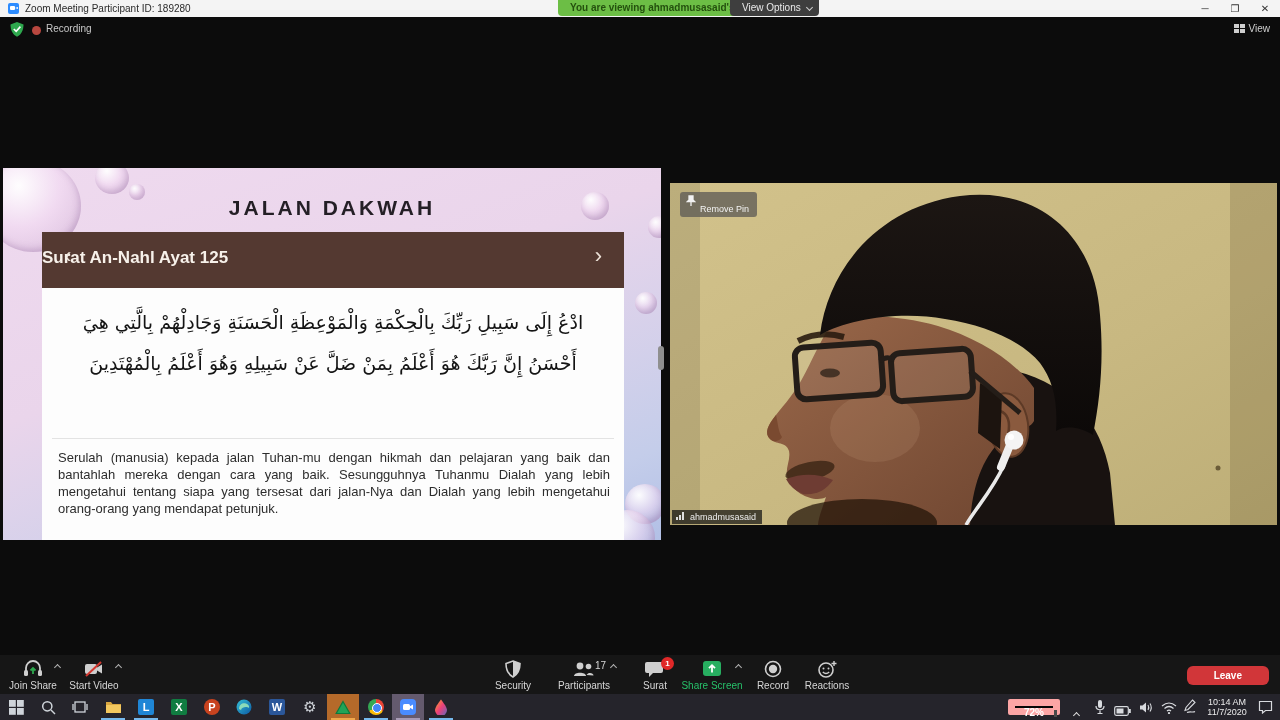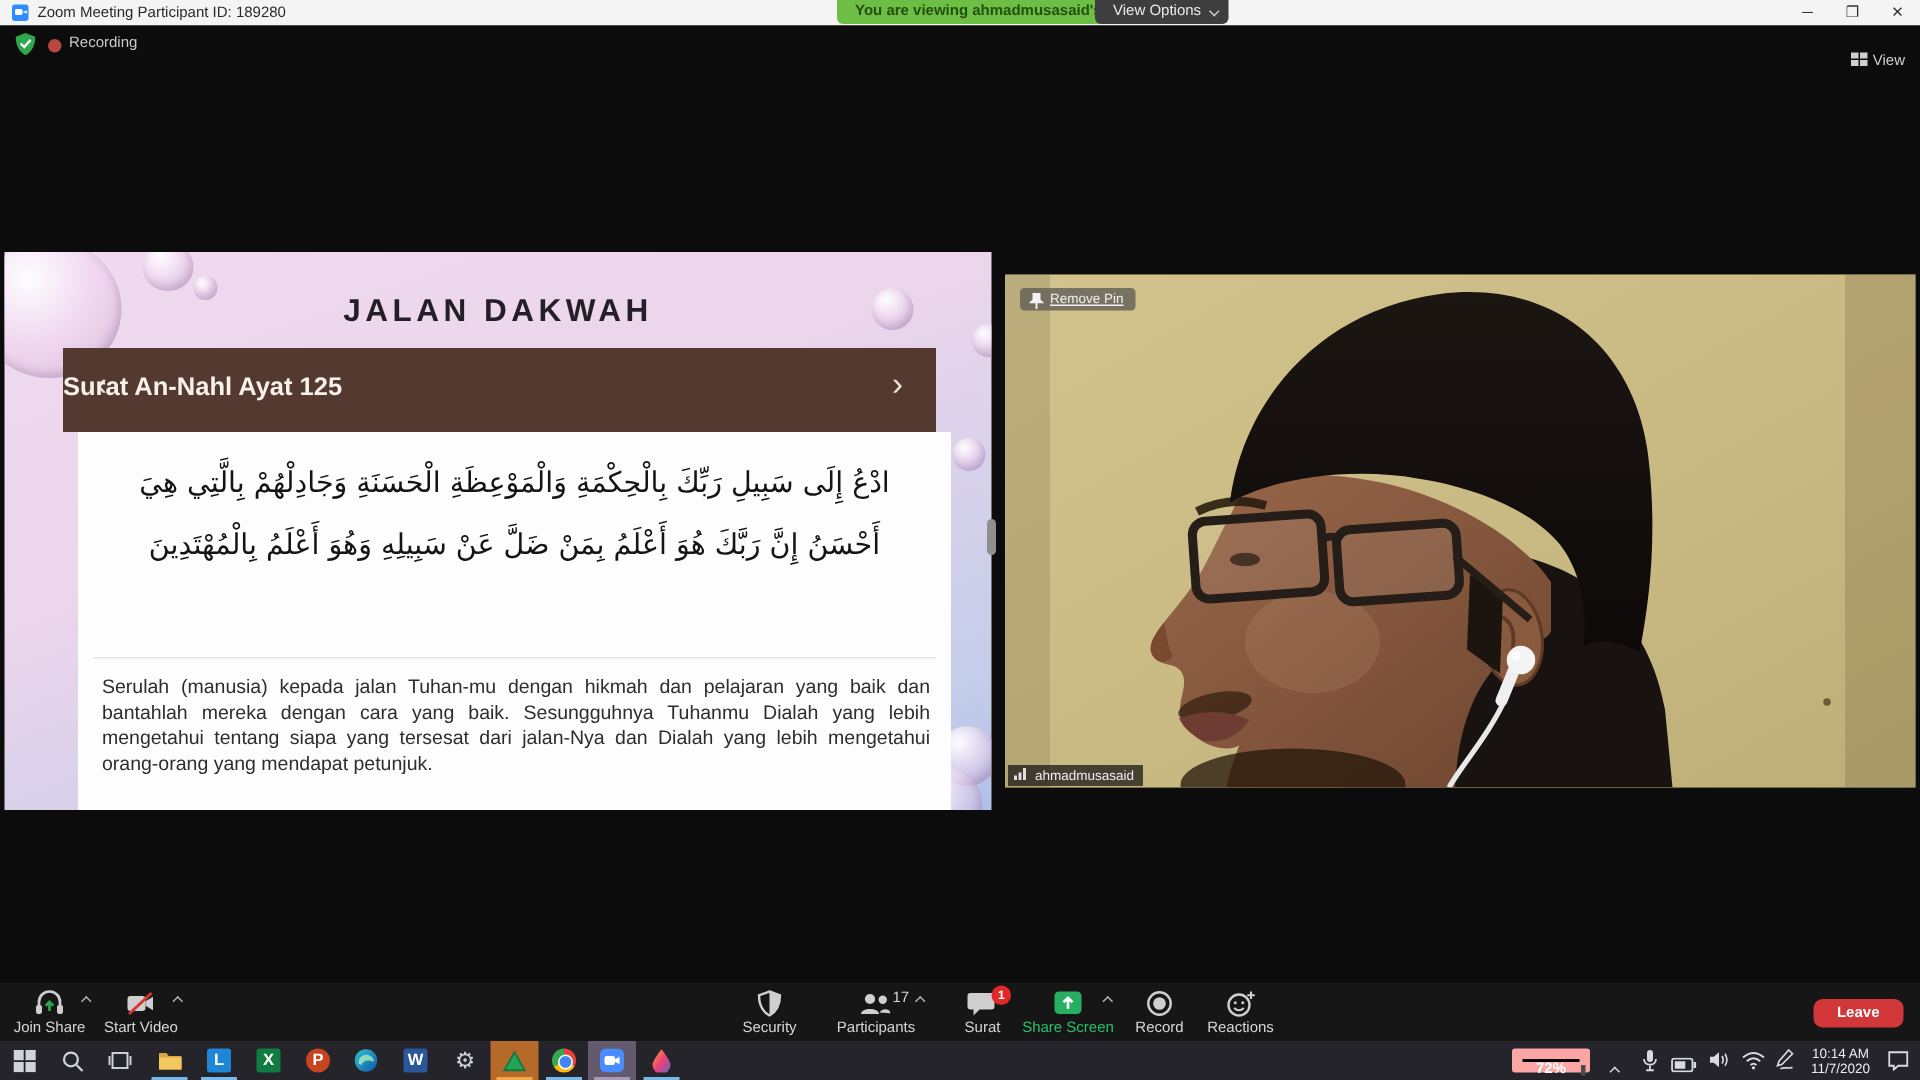--- a/index.html
+++ b/index.html
@@ -20,62 +20,62 @@
 
   .chev { display:inline-block; width:5px; height:5px; border-left:1.4px solid #b3b3b3; border-top:1.4px solid #b3b3b3; }
   .chev.up { transform:rotate(45deg); }
   .chev.down { transform:rotate(225deg); }
 
   
   .meet-area { position:absolute; left:0; top:17px; width:1280px; height:638px; background:#0c0c0c; }
   .rec-shield { position:absolute; left:10px; top:5px; width:14px; height:15px; }
   .rec-dot { position:absolute; left:32px; top:9px; width:9px; height:9px; border-radius:50%; background:#b8473f; }
   .rec-label { position:absolute; left:46px; top:6px; font-size:10px; color:#c9c9c9; }
-  .view-btn { position:absolute; right:10px; top:18px; font-size:10px; color:#cfcfcf; }
+  .view-btn { position:absolute; right:10px; top:6px; font-size:10px; color:#cfcfcf; }
   .view-btn .grid { display:inline-block; width:11px; height:9px; margin-right:4px; vertical-align:-1px;
       background:
         linear-gradient(#cfcfcf,#cfcfcf) 0 0/5px 4px no-repeat,
         linear-gradient(#cfcfcf,#cfcfcf) 6px 0/5px 4px no-repeat,
         linear-gradient(#cfcfcf,#cfcfcf) 0 5px/5px 4px no-repeat,
         linear-gradient(#cfcfcf,#cfcfcf) 6px 5px/5px 4px no-repeat; }
 
   
   .slide { position:absolute; left:3px; top:151px; width:658px; height:372px; overflow:hidden;
            background:linear-gradient(160deg,#efdaef 0%,#ead5eb 42%,#c4cdea 85%,#b2c0e6 100%); }
   .bubble { position:absolute; border-radius:50%;
             background:radial-gradient(circle at 35% 28%, rgba(255,255,255,.95), rgba(243,219,243,.55) 45%, rgba(205,170,210,.28) 72%, rgba(168,130,180,.4)); box-shadow:inset -2px -3px 6px rgba(150,110,160,.35); }
   .slide-title { position:absolute; left:0; top:28px; width:100%; text-align:center; font-size:21px; letter-spacing:3px; font-weight:600; color:#241f26; }
   .nav-bar { position:absolute; left:39px; top:64px; width:582px; height:56px; background:#543931; }
   .nav-title { position:absolute; left:0; top:16px; width:100%; text-align:left; font-size:17px; font-weight:bold; color:#f7f1ea; }
   .nav-arrow { position:absolute; top:11px; font-size:22px; color:#ece1d7; cursor:default; }
   .nav-arrow.prev { left:22px; } .nav-arrow.next { right:22px; }
-  .content-panel { position:absolute; left:49px; top:120px; width:582px; height:313px; background:#fdfdfd; }
+  .content-panel { position:absolute; left:39px; top:120px; width:582px; height:313px; background:#fdfdfd; }
   .arabic { position:absolute; left:28px; right:28px; top:14px; direction:rtl; text-align:center; font-family:"DejaVu Sans", sans-serif; font-size:19px; line-height:41px; color:#141414; }
   .ayah-divider { position:absolute; left:10px; right:10px; top:150px; height:1px; background:#e3e3e3; }
   .translation { position:absolute; left:16px; right:14px; top:161px; font-size:13px; line-height:17px; text-align:justify; color:#2d2d2d; }
   .split-handle { position:absolute; left:658px; top:329px; width:6px; height:24px; background:#8f8f8f; border-radius:3px; }
 
   
   .video { position:absolute; left:670px; top:166px; width:607px; height:342px; overflow:hidden; background:#c7b781; }
-  .remove-pin { position:absolute; left:10px; top:9px; background:rgba(98,94,88,.8); border-radius:3px; padding:2px 8px 3px 20px; font-size:9px; color:#f2f2f2;text-decoration:underline; }
+  .remove-pin { position:absolute; left:10px; top:9px; background:rgba(98,94,88,.8); border-radius:3px; padding:12px 8px 3px 20px; font-size:9px; color:#f2f2f2; }
   .remove-pin svg { position:absolute; left:6px; top:3px; }
   .name-tag { position:absolute; left:2px; bottom:1px; background:rgba(18,18,18,.72); padding:2px 6px 2px 18px; font-size:9px; color:#ececec; }
   .name-tag .bars { position:absolute; left:4px; bottom:4px; width:11px; height:8px; }
   .name-tag .bars i { position:absolute; bottom:0; width:2px; background:#dedede; }
   .name-tag .bars i:nth-child(1){ left:0; height:3px; } .name-tag .bars i:nth-child(2){ left:3px; height:5px; } .name-tag .bars i:nth-child(3){ left:6px; height:8px; }
 
   
   .ztoolbar { position:absolute; left:0; top:655px; width:1280px; height:39px; background:#161616; }
   .tb-item { position:absolute; top:4px; width:64px; text-align:center; color:#d6d6d6; font-size:10px; cursor:default; }
   .tb-item .ico { display:block; height:21px; margin-bottom:0; }
   .tb-caret { position:absolute; top:10px; }
   .tb-count { position:absolute; font-size:10px; color:#d6d6d6; }
   .chat-badge { position:absolute; top:-2px; right:13px; min-width:13px; height:13px; border-radius:7px; background:#e02828; color:#fff; font-size:8px; line-height:13px; font-weight:bold; padding:0 2px; }
   .share-label { color:#27c06a; }
-  .leave-btn { position:absolute; right:11px; top:11px; background:#d13639; color:#fff; font-size:10px; font-weight:bold; padding:4px 16px; border-radius:6px; cursor:default; }
+  .leave-btn { position:absolute; right:11px; top:11px; background:#d13639; color:#fff; font-size:10px; font-weight:bold; padding:4px 27px; border-radius:6px; cursor:default; }
 
   
   .taskbar { position:absolute; left:0; top:694px; width:1280px; height:26px; background:#25242b; }
   .tb-slot { position:absolute; top:0; width:32px; height:26px; display:flex; align-items:center; justify-content:center; }
   .tb-slot.hl-orange { background:#b56a2a; }
   .tb-slot.hl-purple { background:#645a6e; }
   .underline { position:absolute; bottom:0; left:4px; right:4px; height:2px; background:#76b9ed; }
   .underline.orange { background:#f0a84b; }
   .underline.purple { background:#a79ab5; }
   .app-sq { width:16px; height:16px; border-radius:2px; color:#fff; font-size:11px; font-weight:bold; text-align:center; line-height:16px; }

